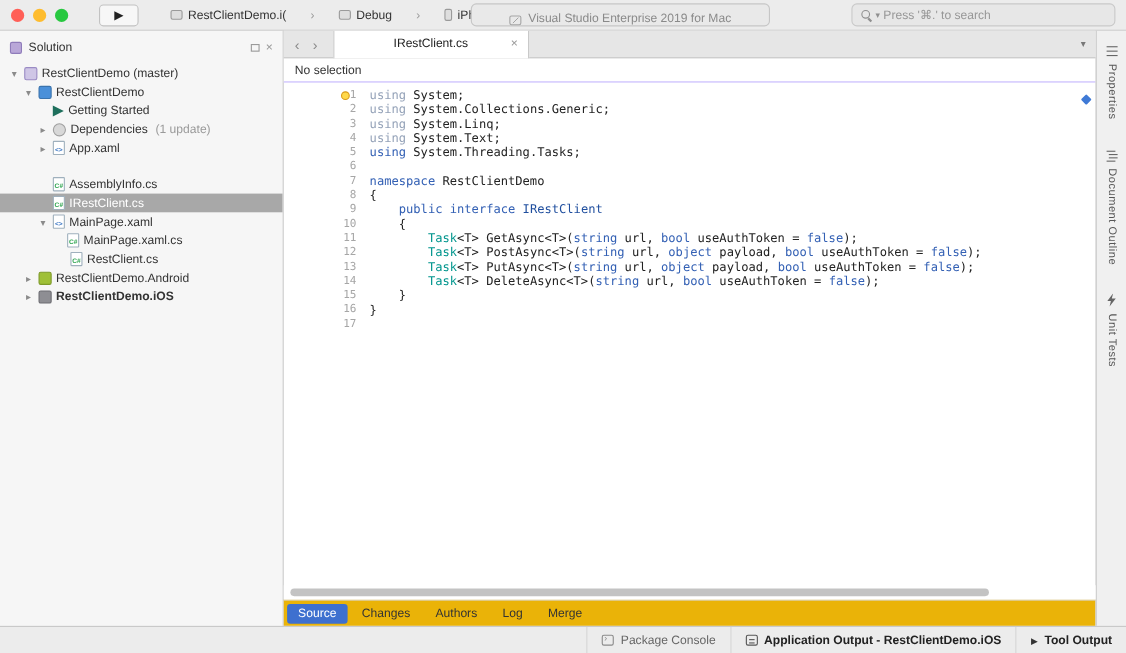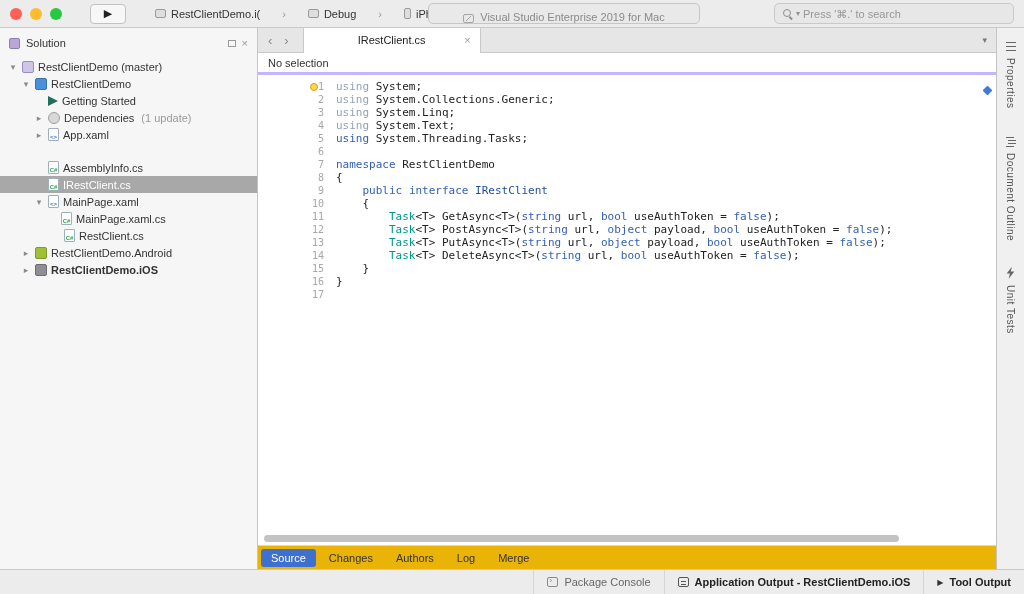--- a/index.html
+++ b/index.html
@@ -67,21 +67,21 @@
   .fi-ios{width:12px;height:12px;background:#8e8e93;border:1px solid #6d6d72;border-radius:2px;}
 
   
   .editor{flex:1;display:flex;flex-direction:column;background:#fff;min-width:0;}
   .tabbar{height:25px;background:#e6e6e6;border-bottom:1px solid #c9c9c9;display:flex;align-items:center;position:relative;}
   .nav-chevrons{display:flex;gap:12px;margin:0 10px;color:#8a8a8a;font-size:13px;}
   .tab{height:25px;margin-left:4px;width:178px;background:#fff;border-left:1px solid #c9c9c9;border-right:1px solid #c9c9c9;
     display:flex;align-items:center;justify-content:center;position:relative;color:#222;}
   .tab .close{position:absolute;right:9px;color:#9a9a9a;}
   .tab-dropdown{position:absolute;right:9px;color:#777;font-size:9px;}
-  .pathbar{height:22px;background:#fff;border-bottom:3px solid #c4b5fd;display:flex;align-items:center;padding:0 10px;color:#333;}
+  .pathbar{height:22px;background:#fff;border-bottom:1px solid #c4b5fd;display:flex;align-items:center;padding:0 10px;color:#333;}
   .code-area{flex:1;position:relative;display:flex;overflow:hidden;
     font-family:"DejaVu Sans Mono",monospace;font-size:11px;line-height:13px;}
   .gutter{width:78px;flex:0 0 auto;padding-top:5px;text-align:right;color:#a6a6a6;font-size:10px;}
   .gln{height:13px;padding-right:12px;}
   .code-lines{flex:1;padding-top:5px;white-space:pre;color:#222;}
   .cline{height:13px;}
   .tk-p{color:#222}
   .tk-k{color:#3360b4}
   .tk-kd{color:#94a2b8}
   .tk-ty{color:#00958d}

